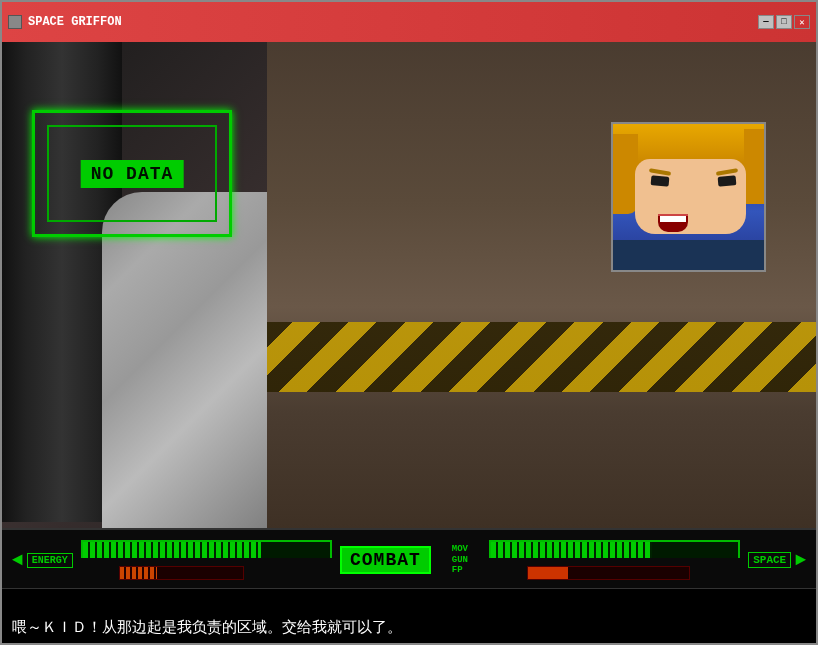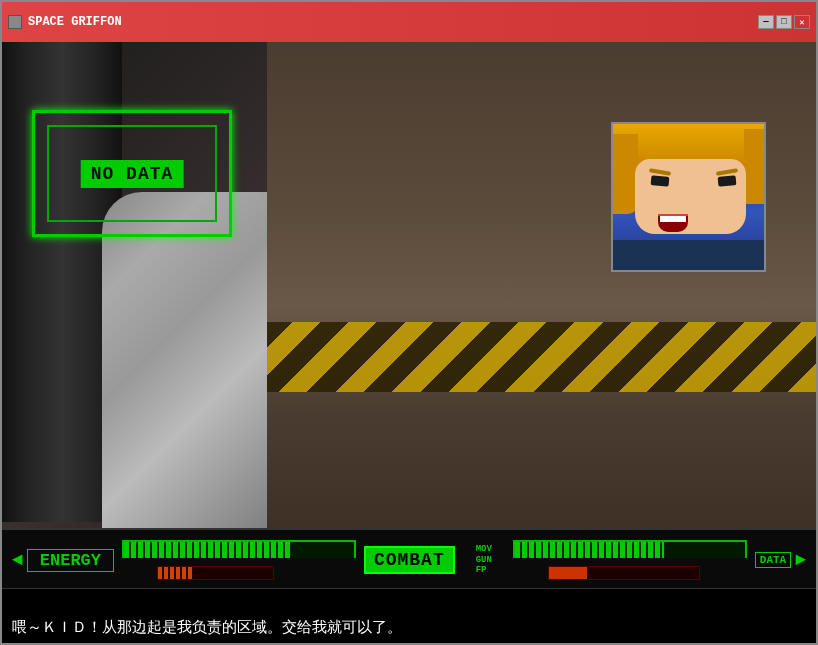--- a/index.html
+++ b/index.html
@@ -299,24 +299,24 @@
     .hud-arrow-right {
       color: #00cc00;
       font-size: 18px;
       margin-left: 4px;
       flex-shrink: 0;
     }
 
     
     .hud-energy-label {
       color: #00cc00;
-      font-size: 17px;
+      font-size: 10px;
       font-weight: bold;
       border: 1px solid #00cc00;
-      padding: 1px 12px;
+      padding: 1px 4px;
       margin-right: 4px;
       white-space: nowrap;
       flex-shrink: 0;
     }
 
     
     .energy-bars-area {
       flex: 1;
       height: 40px;
       position: relative;
@@ -540,21 +540,21 @@
 
         <div class="right-bars-area">
           <div class="energy-top-bar">
             <div class="energy-top-fill" style="width: 65%;"></div>
           </div>
           <div class="energy-bottom-bar" style="right: 20%;">
             <div class="energy-bottom-fill" style="width: 25%; background: #cc3300;"></div>
           </div>
         </div>
 
-        <div class="hud-body-label">DATA</div>
+        <div class="hud-body-label">SPACE</div>
 
         <span class="hud-arrow-right">►</span>
 
       </div>
 
       <div class="dialogue-row">
         <span class="dialogue-text">喂～ＫＩＤ！从那边起是我负责的区域。交给我就可以了。</span>
       </div>
 
     </div>

